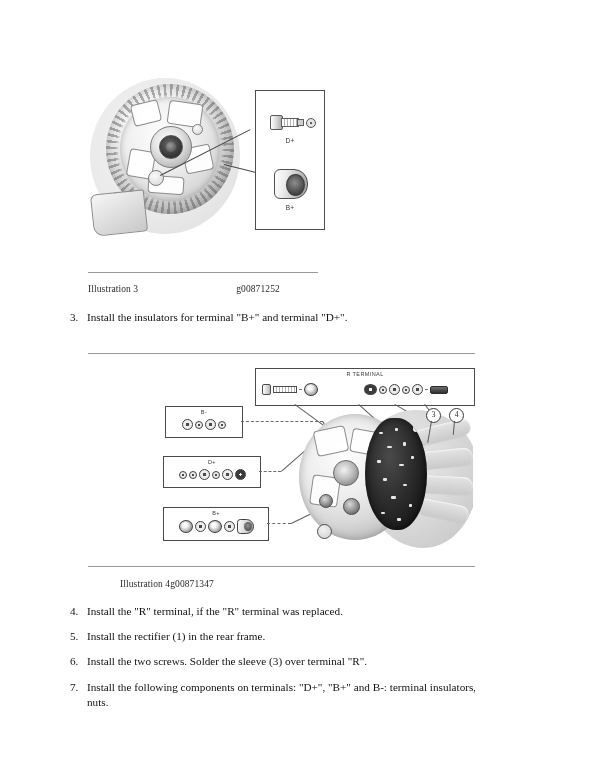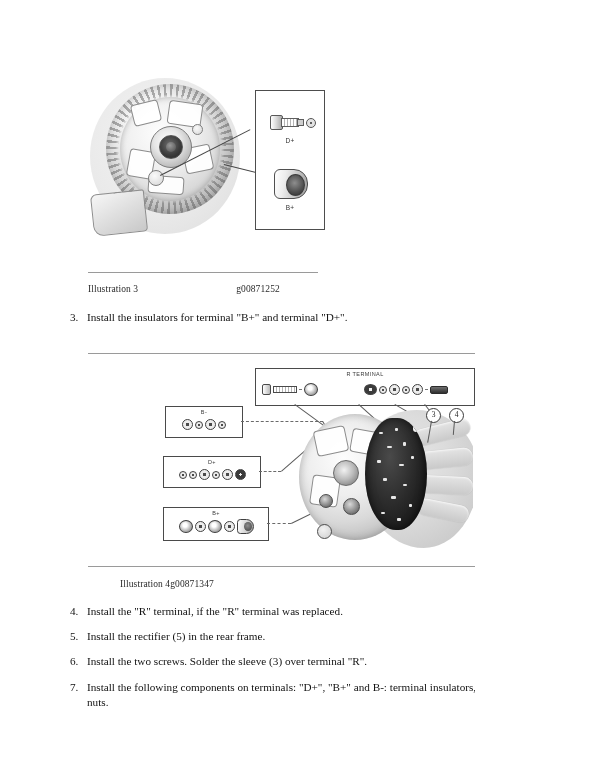--- a/index.html
+++ b/index.html
@@ -551,21 +551,21 @@
     <span class="caption-code">g00871347</span>
   </div>
 
   <div class="step" style="left:70px; top:604px; width:472px;">
     <span class="step-num">4.</span>
     <span class="step-text">Install the "R" terminal, if the "R" terminal was replaced.</span>
   </div>
 
   <div class="step" style="left:70px; top:629px; width:472px;">
     <span class="step-num">5.</span>
-    <span class="step-text">Install the rectifier (5) in the rear frame.</span>
+    <span class="step-text">Install the rectifier (1) in the rear frame.</span>
   </div>
 
   <div class="step" style="left:70px; top:654px; width:472px;">
     <span class="step-num">6.</span>
     <span class="step-text">Install the two screws. Solder the sleeve (3) over terminal "R".</span>
   </div>
 
   <div class="step" style="left:70px; top:680px; width:472px;">
     <span class="step-num">7.</span>
     <span class="step-text">Install the following components on terminals: "D+", "B+" and B-: terminal insulators, washers and nuts.</span>

